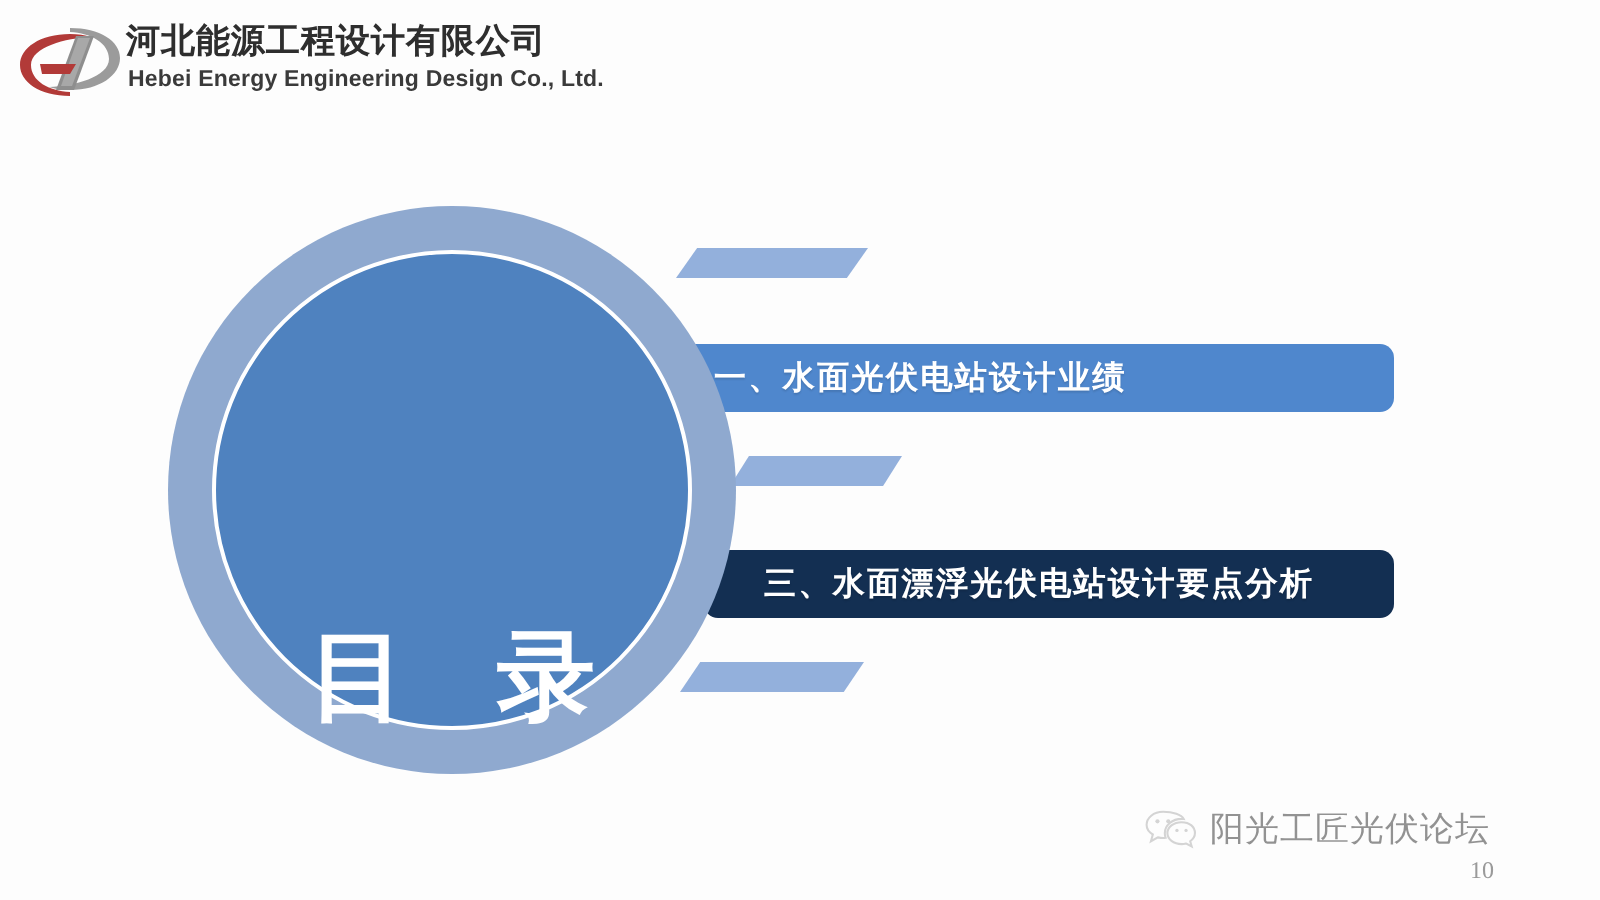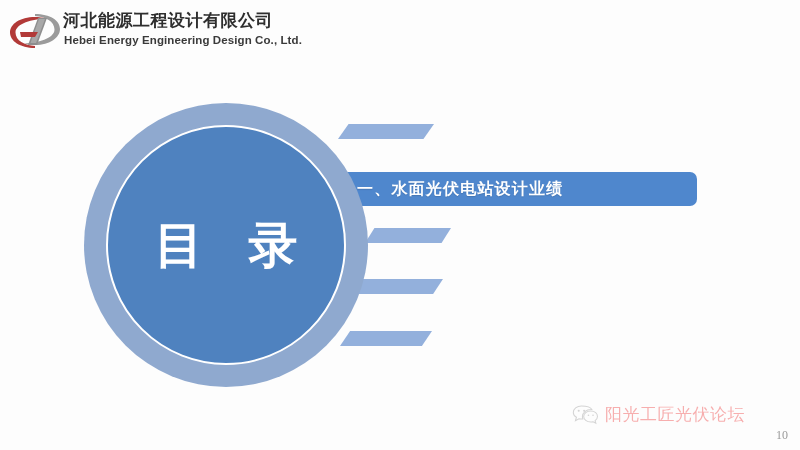--- a/index.html
+++ b/index.html
@@ -59,21 +59,21 @@
   }
   .circle-inner {
     position: absolute;
     left: 106px; top: 125px;
     width: 240px; height: 240px;
     border-radius: 50%;
     background: #4f82bf;
     border: 2px solid #ffffff;
     box-sizing: border-box;
     display: flex;
-    align-items: center;
+    align-items: flex-end;
     justify-content: center;
   }
   .circle-label {
     color: #ffffff;
     font-size: 49px;
     font-weight: bold;
     letter-spacing: 14px;
     text-indent: 14px;
     font-family: "DejaVu Sans", "Liberation Sans", sans-serif;
     line-height: 1;
@@ -123,33 +123,32 @@
   
   .watermark {
     position: absolute;
     left: 572px; top: 403px;
     display: flex;
     align-items: center;
     opacity: 0.42;
   }
   .wechat-icon { width: 26px; height: 22px; margin-right: 7px; }
   .watermark-text {
-    color: #ef4444;
+    color: #000000;
     font-size: 17px;
     letter-spacing: 0.5px;
     font-family: Liberation Sans, sans-serif;
     white-space: nowrap;
   }
   .page-number {
     position: absolute;
     left: 735px; top: 428px;
     font-size: 12px;
     color: #9a9a9a;
     font-family: "Liberation Serif", serif;
-    margin-left: 41px;
   }
 </style>
 </head>
 <body>
 
 <div id="slide">
 
   <div class="header">
 
     <svg class="logo-mark" viewBox="0 0 108 84">
@@ -165,20 +164,21 @@
     <div class="company-en">Hebei Energy Engineering Design Co., Ltd.</div>
   </div>
 
   <div class="tab t1"></div>
   <div class="tab t2"></div>
   <div class="tab t3"></div>
   <div class="tab t4"></div>
   <div class="tab t5"></div>
 
   <div class="bar b1 normal">一、水面光伏电站设计业绩</div>
+  <div class="bar b3 active">三、水面漂浮光伏电站设计要点分析</div>
 
   <div class="circle-outer"></div>
   <div class="circle-inner">
     <span class="circle-label">目 录</span>
   </div>
 
   <div class="watermark">
     <svg class="wechat-icon" viewBox="0 0 60 50">
       <path d="M22,4 C11,4 3,11 3,19 C3,23.5 5.8,27.6 10.2,30.2 L8,38 L16,33.5 C18,34 20,34.3 22,34.3 C23,34.3 24,34.2 25,34 C24.3,32.3 24,30.5 24,28.7 C24,19.5 32.8,12.2 43.5,12.2 C44.3,12.2 45,12.2 45.8,12.3 C43.3,7.4 33.6,4 22,4 Z" fill="none" stroke="#9c9c9c" stroke-width="2.4"></path>
       <circle cx="15.5" cy="15" r="2.4" fill="#9c9c9c"></circle>

